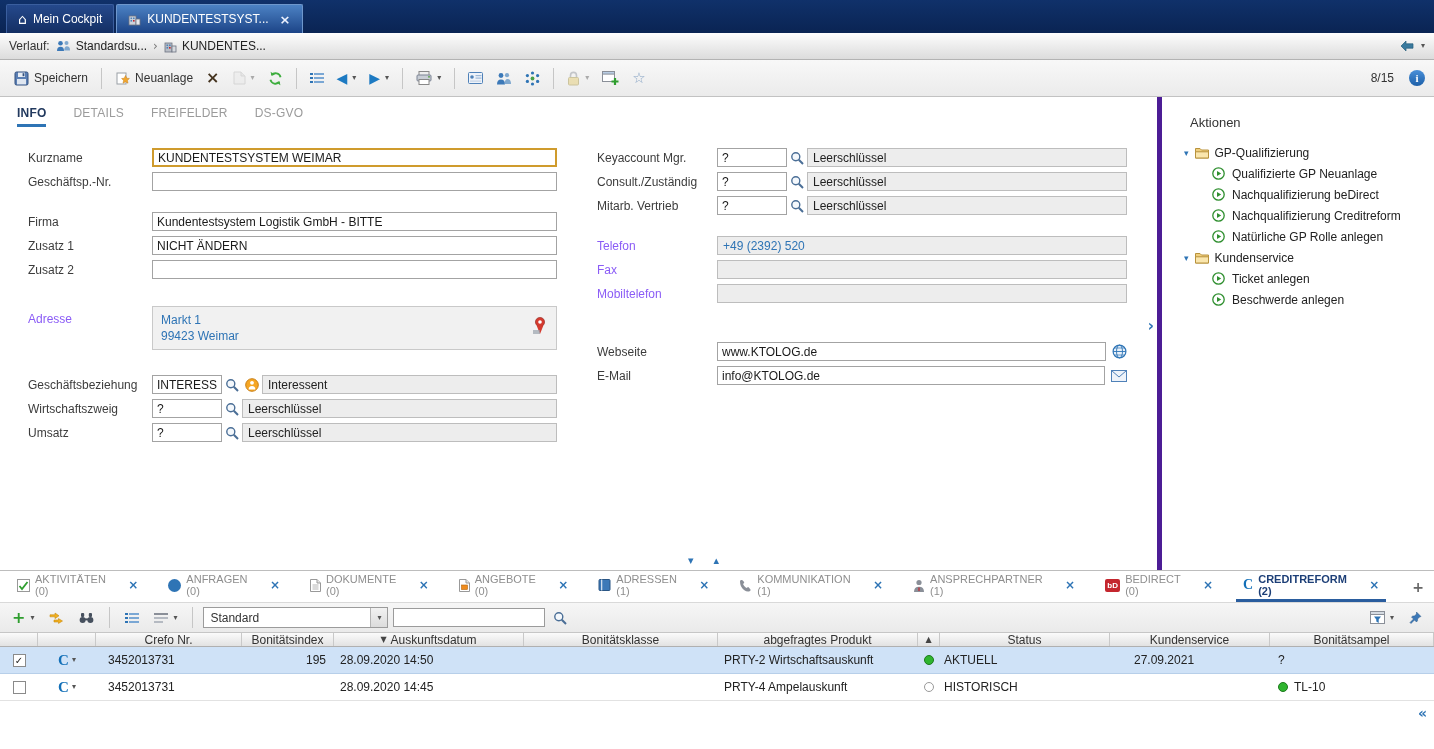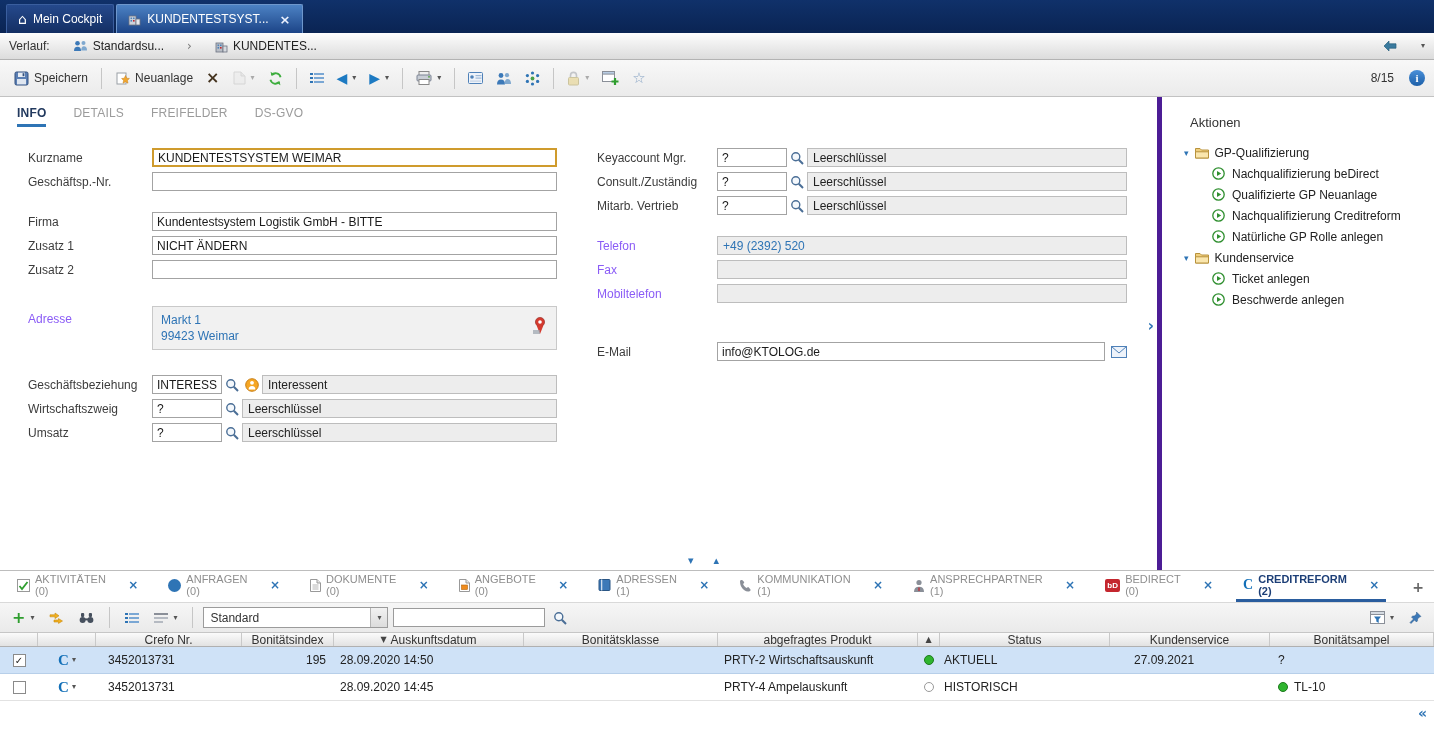--- a/index.html
+++ b/index.html
@@ -10,21 +10,21 @@
 
   
   .win-tabbar { height:33px; background:linear-gradient(#10316a,#0a2453); display:flex; align-items:flex-end; padding-left:6px; flex:none; }
   .win-tab { height:29px; display:flex; align-items:center; gap:6px; padding:0 11px; margin-right:2px; color:#fff;
              background:linear-gradient(#25498c,#142f63); border:1px solid #3a5e9e; border-bottom:none; border-radius:2px 2px 0 0; cursor:default; }
   .win-tab.active { background:linear-gradient(#4c82c4,#1c4487); border-color:#6e97cc; }
   .home-ic { font-size:14px; color:#fff; line-height:1; }
   .win-close { color:#eef3ff; font-weight:bold; font-size:13px; margin-left:5px; line-height:1; }
 
   
-  .crumbbar { height:27px; background:linear-gradient(#fdfdfd,#dcdcdc); border-bottom:1px solid #b3b3b3; display:flex; align-items:center; padding:0 9px; gap:23px; flex:none; }
+  .crumbbar { height:27px; background:linear-gradient(#fdfdfd,#dcdcdc); border-bottom:1px solid #b3b3b3; display:flex; align-items:center; padding:0 9px; gap:6px; flex:none; }
   .crumb-item { display:flex; align-items:center; gap:5px; color:#222; }
   .crumb-sep { color:#777; font-size:12px; }
   .flexspacer { flex:1; }
   .caret { font-size:8px; color:#555; line-height:1; }
 
   
   .toolbar { height:37px; background:linear-gradient(#f8f8f8,#ebebeb); border-bottom:1px solid #c2c2c2; display:flex; align-items:center; padding:0 9px; gap:3px; flex:none; }
   .tbtn { display:flex; align-items:center; gap:5px; padding:3px 5px; border-radius:2px; color:#333; }
   .sep { width:1px; height:21px; background:#c6c6c6; margin:0 5px; flex:none; }
   .xdel { font-size:16px; font-weight:bold; color:#44331f; line-height:1; }
@@ -438,20 +438,33 @@
         <div class="frow">
           <span class="flabel link">Fax</span>
           <div class="ro"></div>
         </div>
         <div class="frow">
           <span class="flabel link">Mobiltelefon</span>
           <div class="ro"></div>
         </div>
         <div class="sp34"></div>
         <div class="frow">
+          <span class="flabel">Webseite</span>
+          <input class="tinput" value="www.KTOLOG.de" style="">
+          <span class="fieldicon">
+            <svg width="15" height="15" viewBox="0 0 15 15">
+                <circle cx="7.5" cy="7.5" r="6.4" fill="#e8f1fa" stroke="#2e74b5" stroke-width="1.2"></circle>
+                <ellipse cx="7.5" cy="7.5" rx="3" ry="6.4" fill="none" stroke="#2e74b5" stroke-width="0.9"></ellipse>
+                <line x1="1.2" y1="7.5" x2="13.8" y2="7.5" stroke="#2e74b5" stroke-width="0.9"></line>
+                <line x1="2" y1="4" x2="13" y2="4" stroke="#2e74b5" stroke-width="0.7"></line>
+                <line x1="2" y1="11" x2="13" y2="11" stroke="#2e74b5" stroke-width="0.7"></line>
+              </svg>
+          </span>
+        </div>
+        <div class="frow">
           <span class="flabel">E-Mail</span>
           <input class="tinput" value="info@KTOLOG.de" style="">
           <span class="fieldicon">
             <svg width="16" height="12" viewBox="0 0 16 12">
                 <rect x="0.5" y="0.5" width="15" height="11" fill="#eef3fa" stroke="#4f81b8"></rect>
                 <path d="M0.5 0.5 L8 7 L15.5 0.5" fill="none" stroke="#4f81b8"></path>
               </svg>
           </span>
         </div>
       </div>
@@ -475,30 +488,30 @@
         </span>
         <span>GP-Qualifizierung</span>
       </div>
       <div class="tree-item">
         <span style="display:flex;">
           <svg width="13" height="13" viewBox="0 0 13 13">
               <circle cx="6.5" cy="6.5" r="5.7" fill="#fff" stroke="#2f8f2f" stroke-width="1.3"></circle>
               <path d="M5 3.9 L9.2 6.5 L5 9.1 Z" fill="#2f8f2f"></path>
             </svg>
         </span>
-        <span>Nachqualifizierung beDirect</span>
+        <span>Qualifizierte GP Neuanlage</span>
       </div>
       <div class="tree-item">
         <span style="display:flex;">
           <svg width="13" height="13" viewBox="0 0 13 13">
               <circle cx="6.5" cy="6.5" r="5.7" fill="#fff" stroke="#2f8f2f" stroke-width="1.3"></circle>
               <path d="M5 3.9 L9.2 6.5 L5 9.1 Z" fill="#2f8f2f"></path>
             </svg>
         </span>
-        <span>Qualifizierte GP Neuanlage</span>
+        <span>Nachqualifizierung beDirect</span>
       </div>
       <div class="tree-item">
         <span style="display:flex;">
           <svg width="13" height="13" viewBox="0 0 13 13">
               <circle cx="6.5" cy="6.5" r="5.7" fill="#fff" stroke="#2f8f2f" stroke-width="1.3"></circle>
               <path d="M5 3.9 L9.2 6.5 L5 9.1 Z" fill="#2f8f2f"></path>
             </svg>
         </span>
         <span>Nachqualifizierung Creditreform</span>
       </div>

